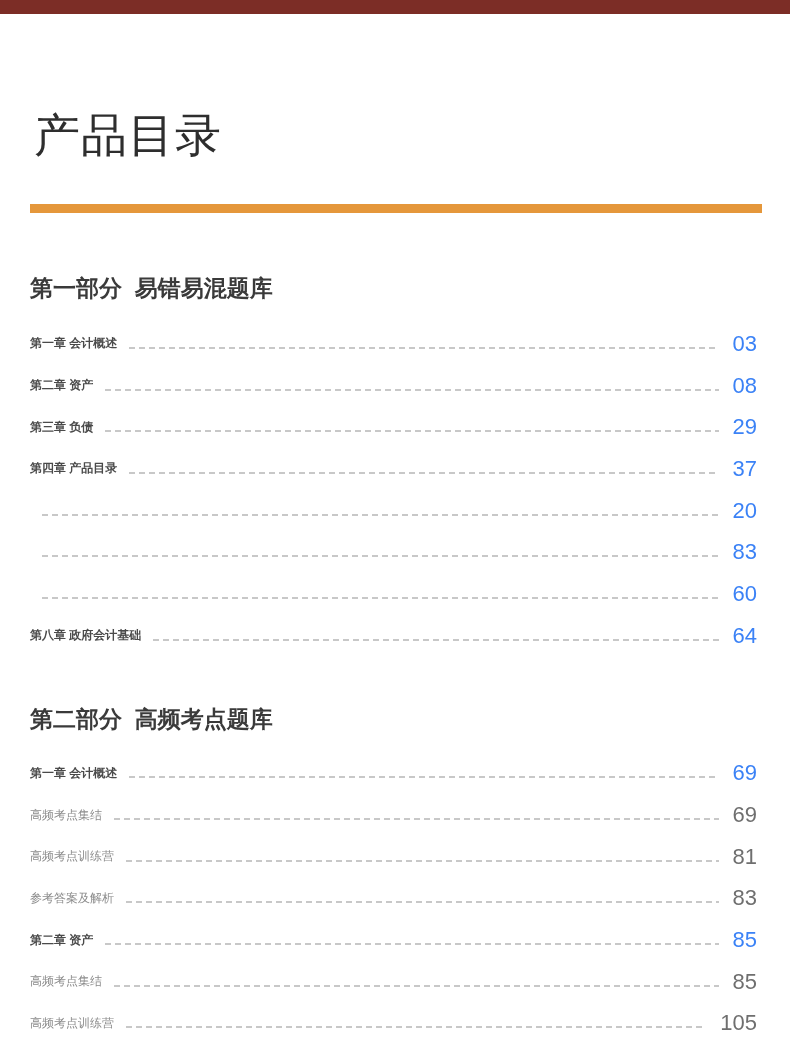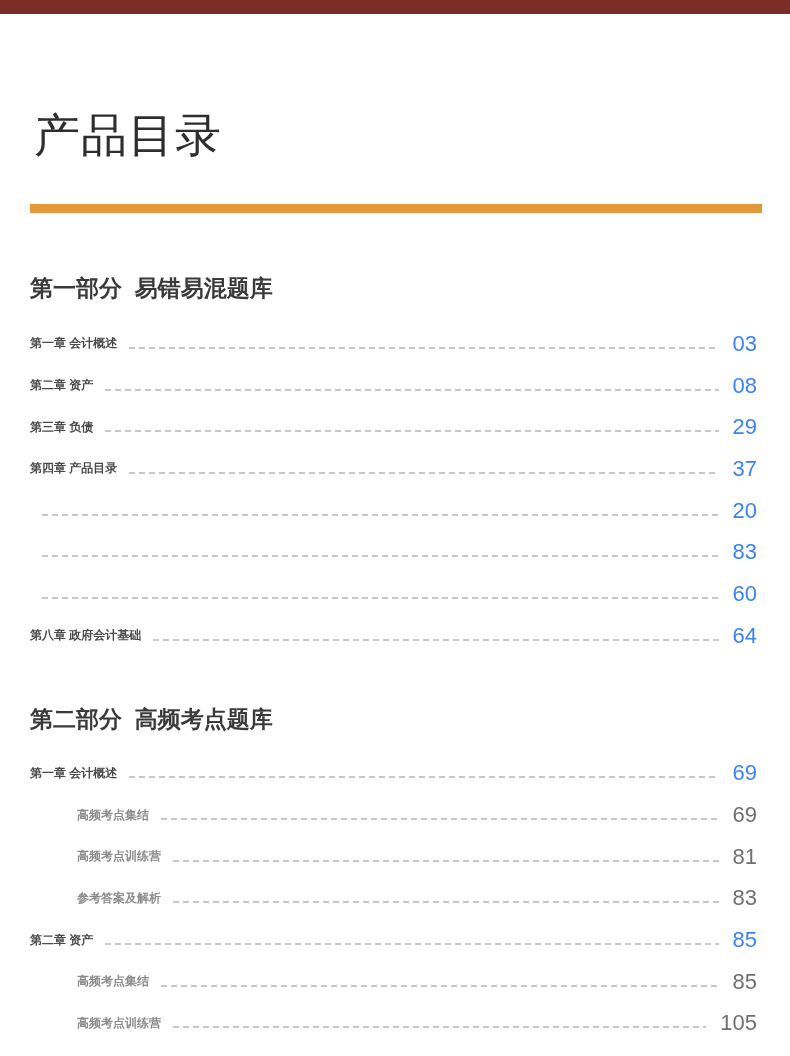--- a/index.html
+++ b/index.html
@@ -66,23 +66,22 @@
     transform: translateY(4px);
     background: repeating-linear-gradient(90deg, #C8C8C8 0 6px, transparent 6px 10px);
   }
   .toc-row .page-num {
     flex: 0 0 auto;
     font-size: 22px;
     color: #3b82f6;
     text-align: right;
   }
   .toc-row.sub .row-label {
-    font-weight: 700;
+    font-weight: 400;
     color: #8C8C8C;
-    margin-left: 47px;
   }
   .toc-row.sub .page-num {
     color: #6F6F6F;
   }
 </style>
 </head>
 <body>
 
 <div class="page">
   <div class="top-accent-bar" style="background: rgb(124, 45, 38);"></div>

